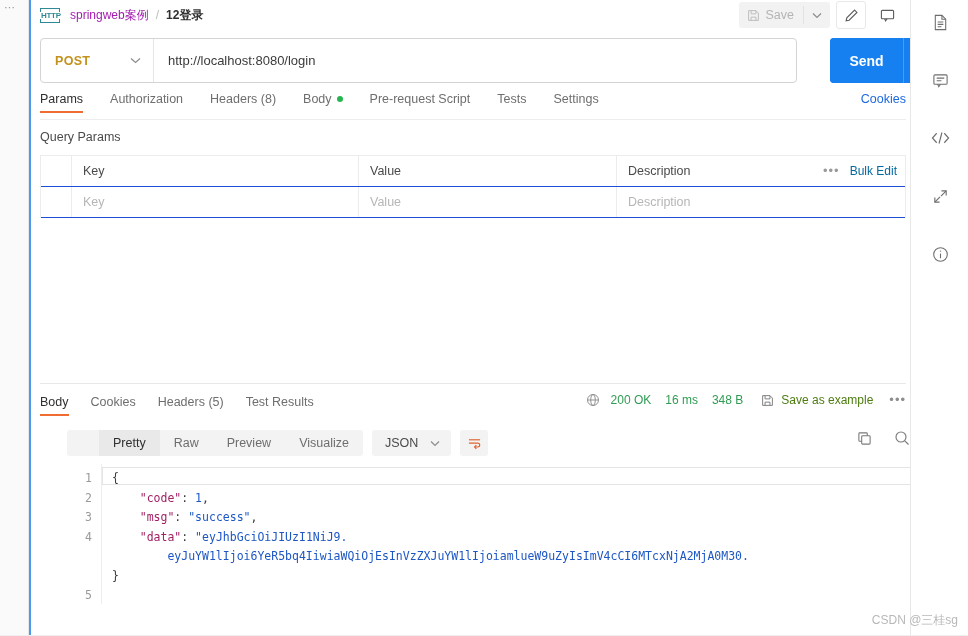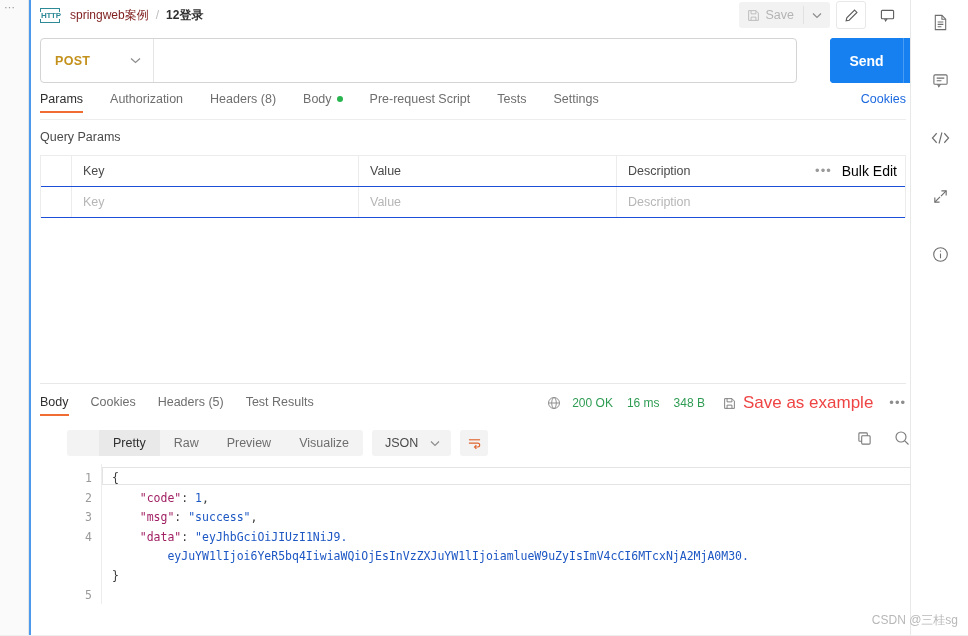--- a/index.html
+++ b/index.html
@@ -66,21 +66,21 @@
     color: #2d8a96; letter-spacing: -0.3px;
     position: absolute; left: 1px; top: 3px;
   }
   .http-icon .l1 { position:absolute; left:0; top:0; width:20px; height:1px; background:#2d8a96; }
   .http-icon .l2 { position:absolute; left:0; bottom:0; width:20px; height:1px; background:#2d8a96; }
   .http-icon .l3 { position:absolute; left:0; top:0; width:1px; height:4px; background:#2d8a96; }
   .http-icon .l4 { position:absolute; right:0; top:0; width:1px; height:4px; background:#2d8a96; }
   .http-icon .l5 { position:absolute; left:0; bottom:0; width:1px; height:4px; background:#2d8a96; }
   .http-icon .l6 { position:absolute; right:0; bottom:0; width:1px; height:4px; background:#2d8a96; }
 
-  .bc-coll { font-size: 12px; color: #7f1d1d; }
+  .bc-coll { font-size: 12px; color: #a21caf; }
   .bc-sep  { font-size: 12px; color: #bdbdbd; margin: 0 7px; }
   .bc-name { font-size: 12px; color: #2f2f2f; font-weight: 700; }
 
   .hdr-right {
     position: absolute; right: 8px; top: 0;
     height: 30px; display: flex; align-items: center; gap: 0px;
   }
   .save-grp {
     display: flex; align-items: center;
     background: #f2f2f2; border-radius: 3px;
@@ -195,21 +195,21 @@
   .qp-c-check { width: 31px; border-right: 1px solid #ececec; }
   .qp-c-key   { width: 287px; border-right: 1px solid #ececec; display:flex; align-items:center; padding-left:11px; }
   .qp-c-val   { width: 258px; border-right: 1px solid #ececec; display:flex; align-items:center; padding-left:11px; }
   .qp-c-desc  { flex: 1; display: flex; align-items: center; padding-left: 11px; padding-right: 8px; }
   .qp-head-txt { font-size: 12.5px; color: #4a4a4a; }
   .qp-ph { font-size: 12.5px; color: #b6b6b6; }
   .qp-bulk {
     margin-left: auto; display: flex; align-items: center; gap: 10px;
   }
   .qp-dots { font-size: 13px; color: #9a9a9a; letter-spacing: 1px; line-height: 8px; }
-  .qp-bulk-label { font-size: 14px; color: #000000; }
+  .qp-bulk-label { font-size: 12px; color: #0369a1; }
 
   
   .splitter {
     position: absolute; left: 9px; top: 383px;
     width: 866px; height: 1px; background: #e8e8e8;
   }
 
   
   .resp-tabs {
     position: absolute; left: 9px; top: 395px;
@@ -228,21 +228,21 @@
   }
 
   .resp-meta {
     position: absolute; right: 0; top: -2px;
     display: flex; align-items: center; gap: 0;
   }
   .meta-glob { margin-right: 11px; display:flex; align-items:center; }
   .meta-green { font-size: 12px; color: #2f9c53; margin-right: 14px; white-space: nowrap; }
   .meta-save {
     display: flex; align-items: center; gap: 7px;
-    font-size: 17px; color: #ef4444; margin-left: 4px;
+    font-size: 12px; color: #4d7c0f; margin-left: 4px;
   }
   .meta-dots { font-size: 13px; color: #8d8d8d; letter-spacing:1px; margin-left: 16px; line-height: 8px;}
 
   
   .fmt-bar {
     position: absolute; left: 36px; top: 430px;
     height: 26px; display: flex; align-items: center;
   }
   .fmt-group {
     display: flex; align-items: center;
@@ -394,20 +394,21 @@
       <div class="url-box">
         <div class="method">
           <span class="method-label">POST</span>
           <span class="method-caret">
             <svg width="11" height="7" viewBox="0 0 11 7" fill="none" stroke="#8d8d8d" stroke-width="1.2">
                 <path d="M1 1.5l4.5 4 4.5-4"></path>
               </svg>
           </span>
         </div>
         <div class="url-div"></div>
+        <div class="url-text">http://localhost:8080/login</div>
       </div>
       <div class="send-grp">
         <div class="send-btn">Send</div>
         <div class="send-div"></div>
         <div class="send-caret">
           <svg width="11" height="7" viewBox="0 0 11 7" fill="none" stroke="#ffffff" stroke-width="1.4">
               <path d="M1 1.5l4.5 4 4.5-4"></path>
             </svg>
         </div>
       </div>

